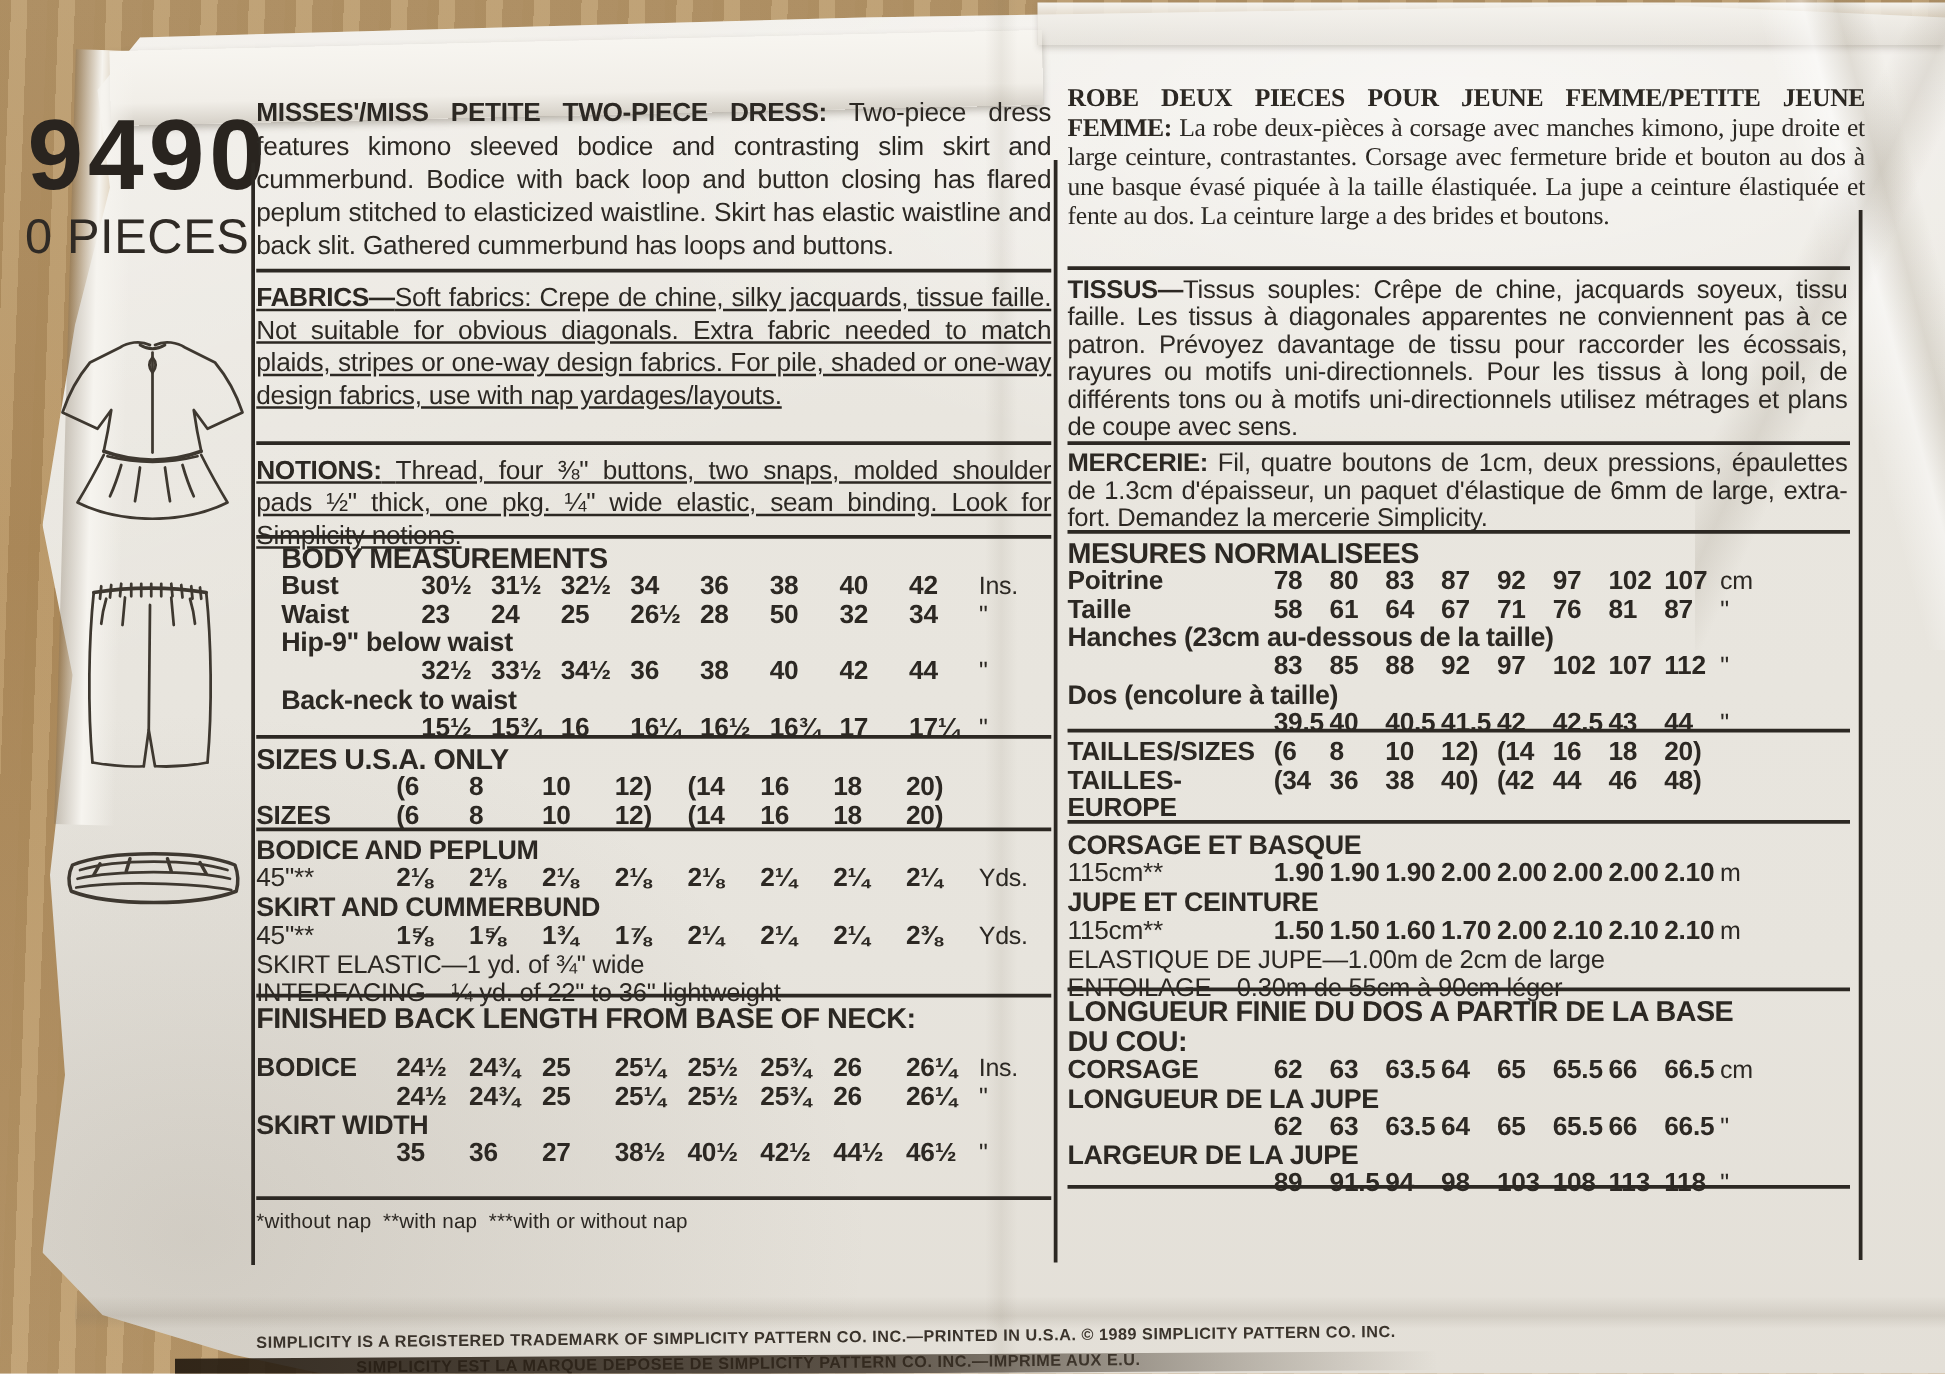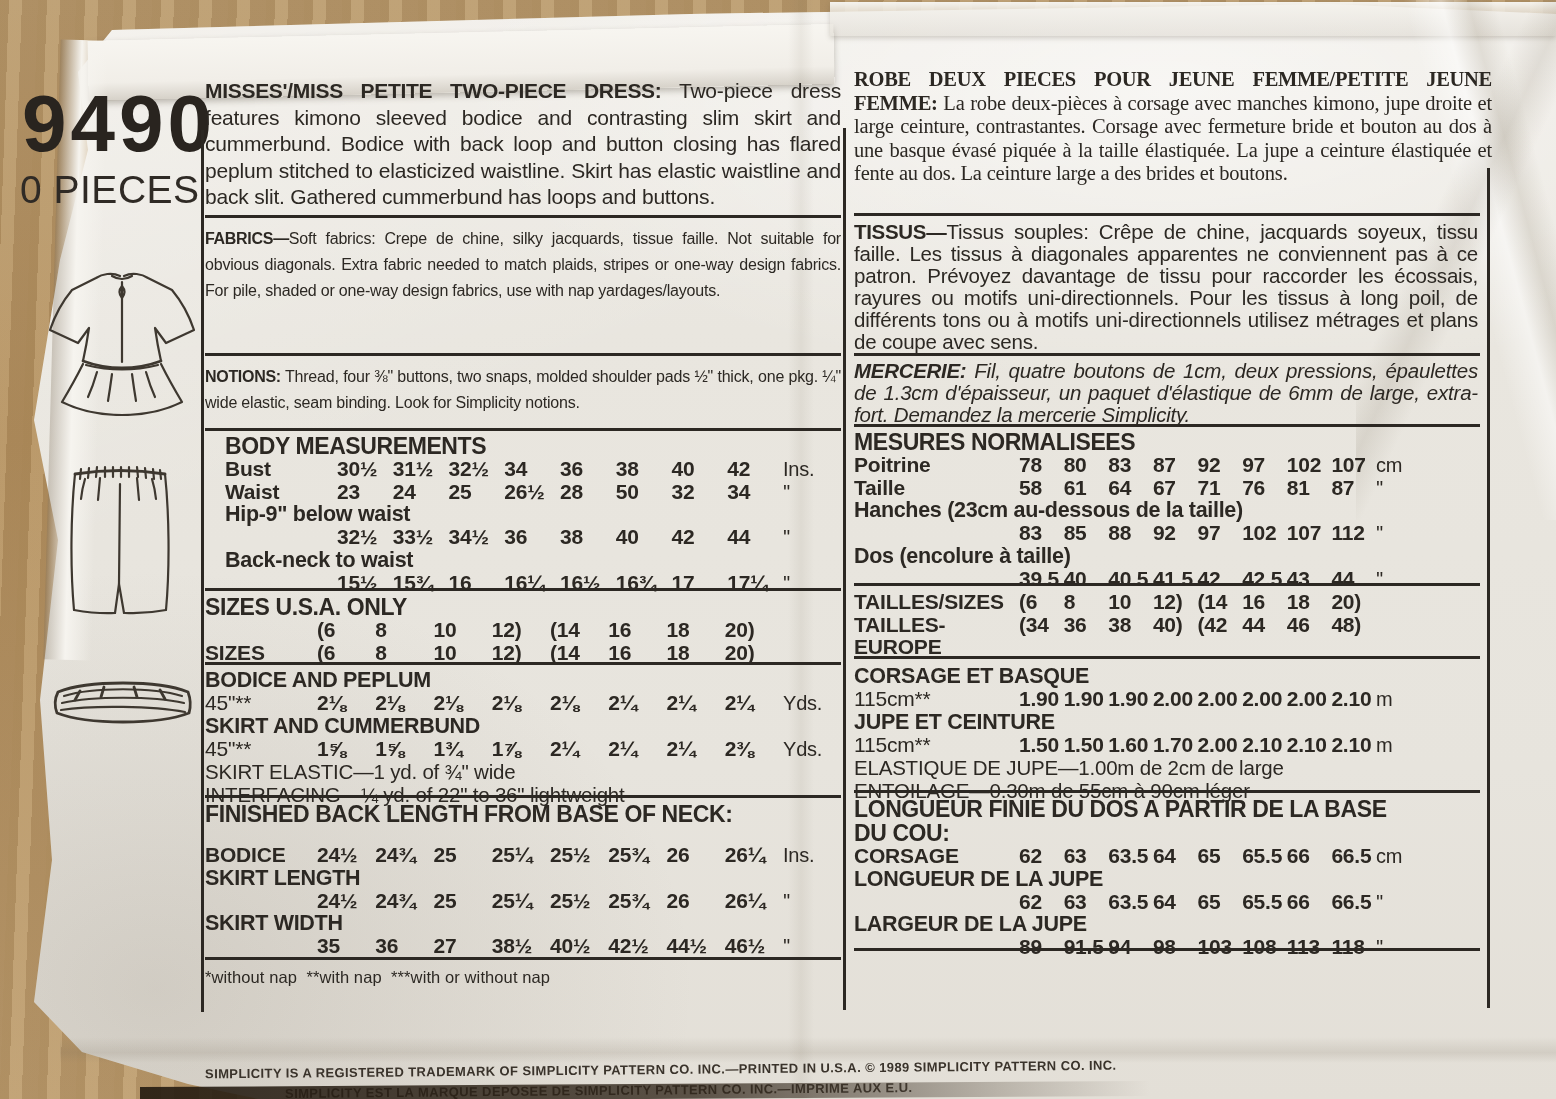--- a/index.html
+++ b/index.html
@@ -50,21 +50,21 @@
   
   .pattern-number{position:absolute;left:22px;top:78px;font-size:80px;font-weight:900;letter-spacing:4px;color:#29241f;}
   .pieces{position:absolute;left:20px;top:168px;font-size:39px;font-weight:400;letter-spacing:.5px;color:#2f2a25;}
   .col{position:absolute;}
   .sec{position:absolute;left:0;right:0;}
   .rule{position:absolute;left:0;right:0;height:2.6px;background:#2c2823;}
   .vline{position:absolute;width:2.6px;background:#2c2823;}
   p.desc{margin:0;font-size:21px;line-height:26.5px;text-align:justify;letter-spacing:-.2px;}
   .fr p.desc{font-size:20.5px;line-height:23.5px;}
   .fr .para{font-size:20.5px;line-height:22px;}
-  .en .para{font-size:16px;line-height:26px;}
+  .en .para{font-size:21px;line-height:26px;text-decoration:underline;}
   p.para{margin:0;text-align:justify;letter-spacing:-.2px;}
   .lead{font-weight:700;letter-spacing:-.3px;}
   .sec-title{font-weight:700;font-size:23px;letter-spacing:-.4px;line-height:24px;}
   .mrow{display:flex;align-items:baseline;font-size:21px;line-height:22.5px;letter-spacing:-.2px;}
   .mhead{font-weight:700;font-size:21.5px;line-height:23px;letter-spacing:-.3px;}
   .mlabel{flex:0 0 112px;font-weight:700;}
   .mlabel.plain{font-weight:400;}
   .fr .mlabel{flex:0 0 165px;}
   .mvals{flex:1;display:flex;font-weight:700;}
   .mvals span{flex:1;white-space:nowrap;}
@@ -281,21 +281,20 @@
             <span>24¾</span>
             <span>25</span>
             <span>25¼</span>
             <span>25½</span>
             <span>25¾</span>
             <span>26</span>
             <span>26¼</span>
           </span>
         <span class="munit">Ins.</span>
       </div>
-      <div class="mhead">SKIRT LENGTH</div>
       <div class="mrow">
         <span class="mlabel"></span>
         <span class="mvals">
             <span>24½</span>
             <span>24¾</span>
             <span>25</span>
             <span>25¼</span>
             <span>25½</span>
             <span>25¾</span>
             <span>26</span>
@@ -332,21 +331,21 @@
     <div class="sec" style="top:0;font-family:Liberation Serif, serif;">
       <p class="desc"><span class="lead">ROBE DEUX PIECES POUR JEUNE FEMME/PETITE JEUNE FEMME:</span> <span>La robe deux-pièces à corsage avec manches kimono, jupe droite et large ceinture, contrastantes. Corsage avec fermeture bride et bouton au dos à une basque évasé piquée à la taille élastiquée. La jupe a ceinture élastiquée et fente au dos. La ceinture large a des brides et boutons.</span></p>
     </div>
     <div class="rule" style="top:145px;right:12px;"></div>
 
     <div class="sec" style="top:153px;right:14px;">
       <p class="para"><span class="lead">TISSUS—</span><span>Tissus souples: Crêpe de chine, jacquards soyeux, tissu faille. Les tissus à diagonales apparentes ne conviennent pas à ce patron. Prévoyez davantage de tissu pour raccorder les écossais, rayures ou motifs uni-directionnels. Pour les tissus à long poil, de différents tons ou à motifs uni-directionnels utilisez métrages et plans de coupe avec sens.</span></p>
     </div>
     <div class="rule" style="top:285px;right:12px;"></div>
 
-    <div class="sec" style="top:292px;right:14px;font-style:italic;">
+    <div class="sec" style="top:292px;right:14px;">
       <p class="para"><span class="lead">MERCERIE:</span> <span>Fil, quatre boutons de 1cm, deux pressions, épaulettes de 1.3cm d'épaisseur, un paquet d'élastique de 6mm de large, extra-fort. Demandez la mercerie Simplicity.</span></p>
     </div>
     <div class="rule" style="top:356px;right:12px;"></div>
 
     <div class="sec" style="top:362px;">
       <div class="sec-title">MESURES NORMALISEES</div>
       <div class="mrow">
         <span class="mlabel">Poitrine</span>
         <span class="mvals">
             <span>78</span>

